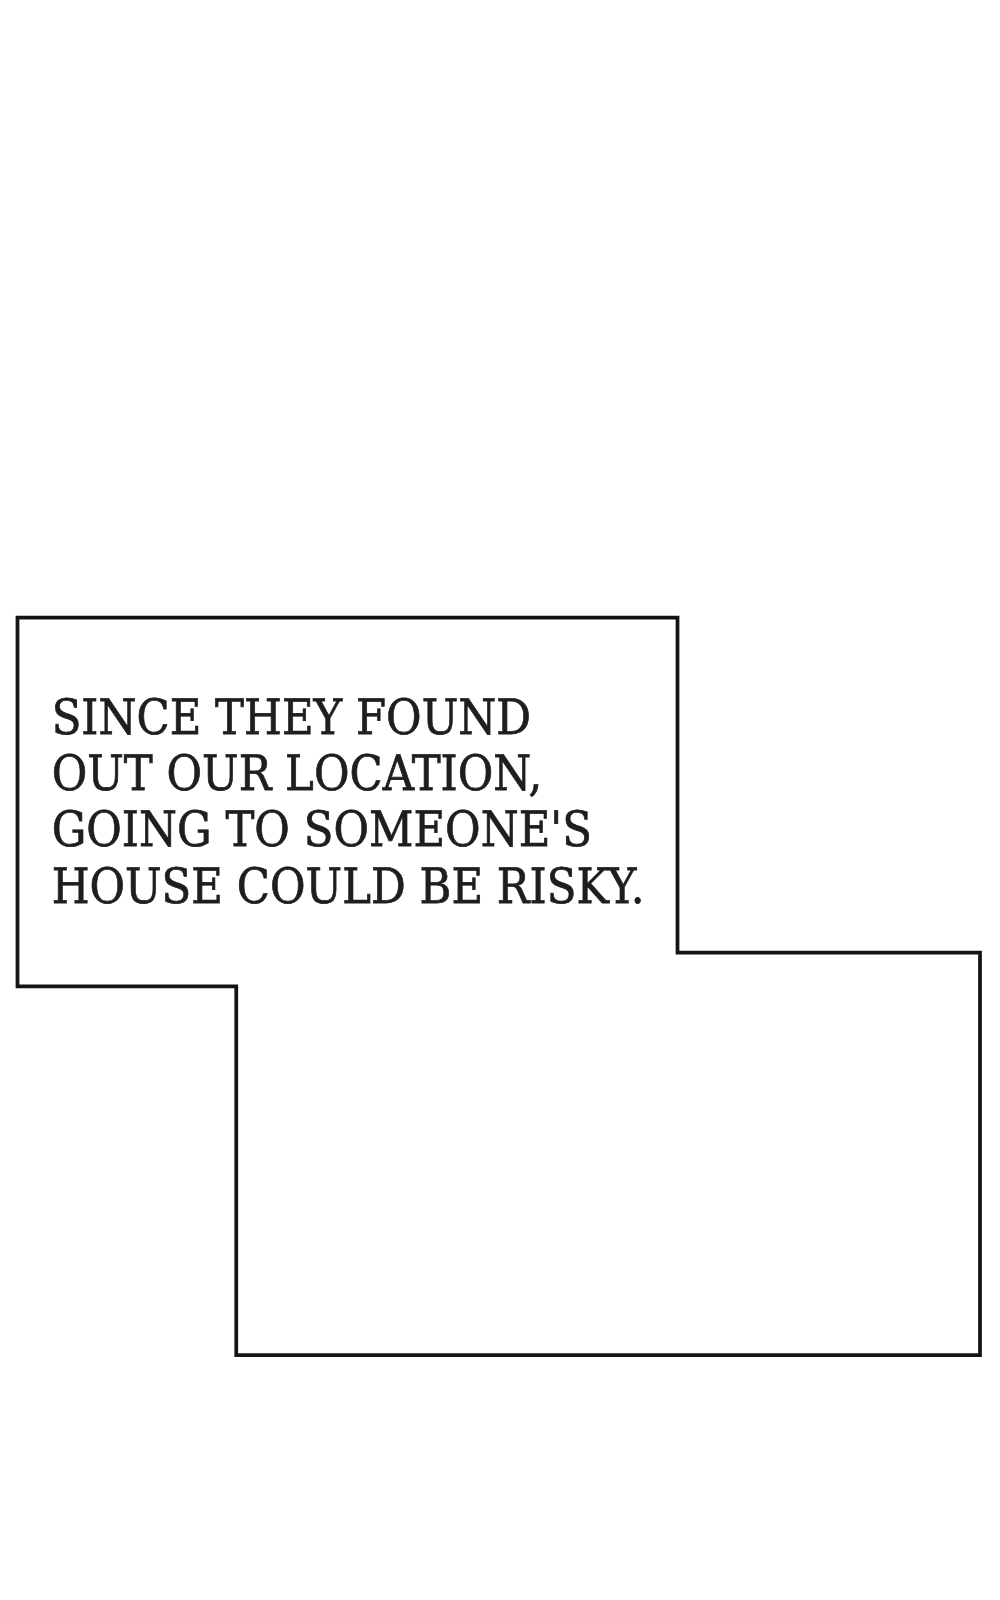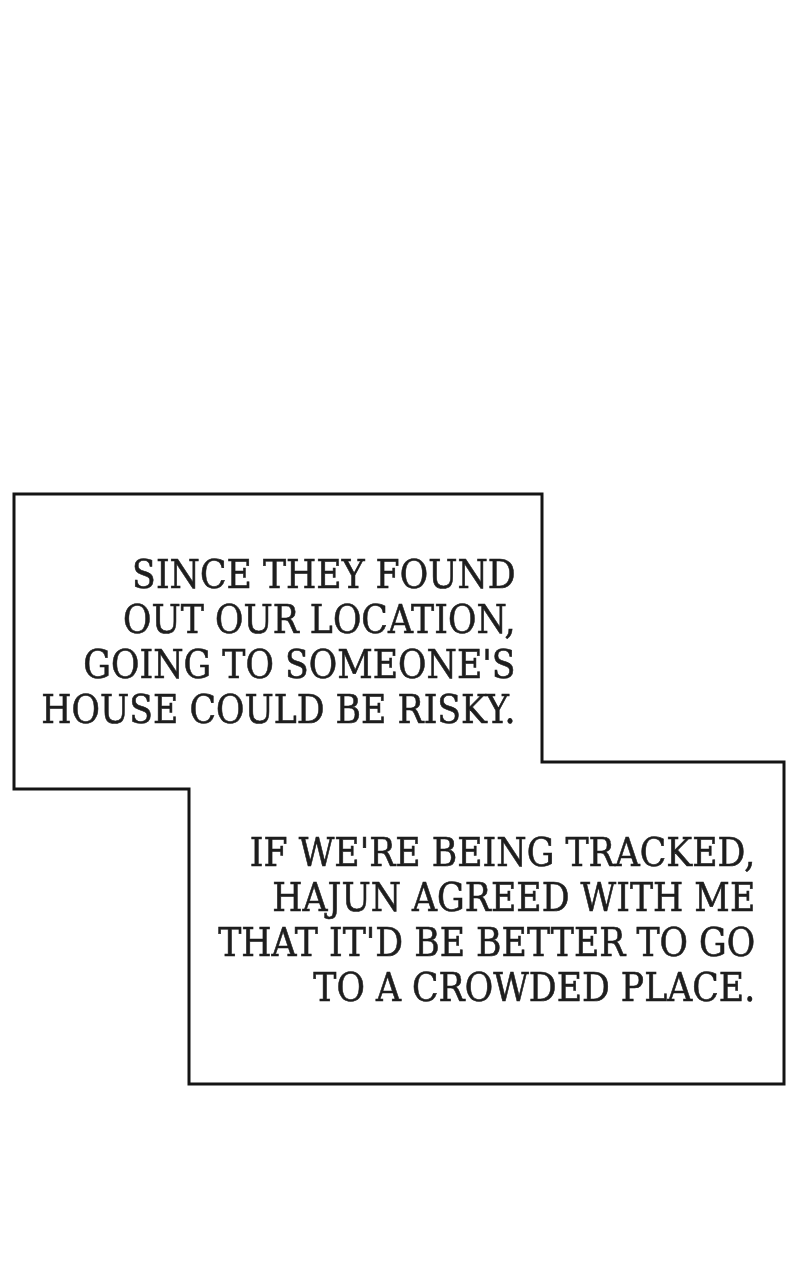--- a/index.html
+++ b/index.html
@@ -33,21 +33,21 @@
     stroke:var(--outline);
     stroke-width:3;
     stroke-linejoin:miter;
   }
   .bubble-text{
     position:absolute;
     display:flex;
     flex-direction:column;
     justify-content:center;
     align-items:center;
-    text-align:right;
+    text-align:left;
     color:var(--text);
     font-size:39px;
     line-height:45px;
     font-weight:normal;
     -webkit-text-stroke:0.6px var(--text);
     letter-spacing:0px;
     white-space:nowrap;
   }
   .bubble-text .lines{
     transform:scaleX(0.89);
@@ -79,22 +79,14 @@
 
   <div class="bubble-text bubble-1-text">
     <div class="lines">
       <div>SINCE THEY FOUND</div>
       <div>OUT OUR LOCATION,</div>
       <div>GOING TO SOMEONE'S</div>
       <div>HOUSE COULD BE RISKY.</div>
     </div>
   </div>
 
-  <div class="bubble-text bubble-2-text">
-    <div class="lines">
-      <div>IF WE'RE BEING TRACKED,</div>
-      <div>HAJUN AGREED WITH ME</div>
-      <div>THAT IT'D BE BETTER TO GO</div>
-      <div>TO A CROWDED PLACE.</div>
-    </div>
-  </div>
 
 </div>
 
 </body></html>

